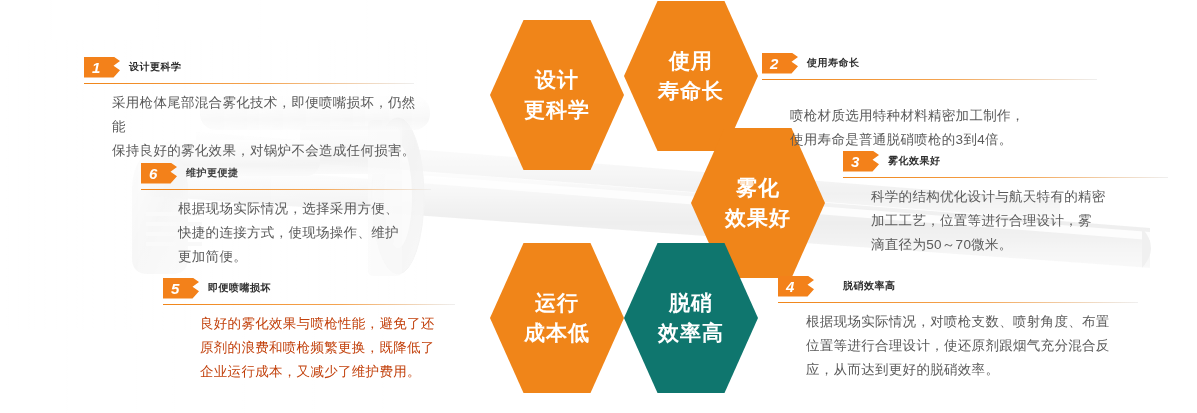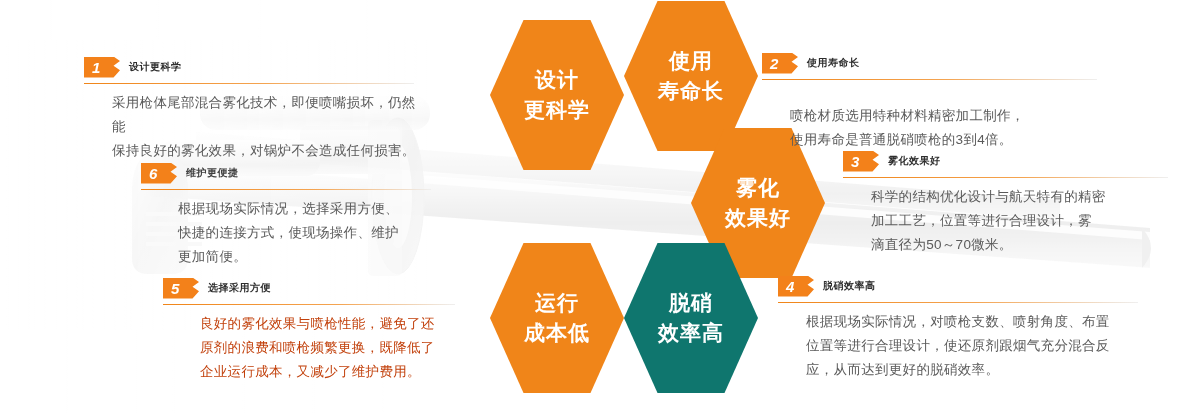--- a/index.html
+++ b/index.html
@@ -270,32 +270,32 @@
     </div>
     <div class="rule"></div>
     <div class="feat-body" style="color: rgb(90, 90, 90);">科学的结构优化设计与航天特有的精密
 加工工艺，位置等进行合理设计，雾
 滴直径为50～70微米。</div>
   </div>
 
   <div class="feat" id="feat-4">
     <div class="feat-head">
       <div class="badge" style="background: rgb(243, 129, 26);">4</div>
-      <div class="feat-title" style="color: rgb(46, 46, 46);">脱硝效率高</div>
+      <div class="feat-title" style="color: rgb(46, 46, 46); margin-left: 20px;">脱硝效率高</div>
     </div>
     <div class="rule"></div>
     <div class="feat-body" style="color: rgb(90, 90, 90);">根据现场实际情况，对喷枪支数、喷射角度、布置
 位置等进行合理设计，使还原剂跟烟气充分混合反
 应，从而达到更好的脱硝效率。</div>
   </div>
 
   <div class="feat" id="feat-5">
     <div class="feat-head">
       <div class="badge" style="background: rgb(243, 129, 26);">5</div>
-      <div class="feat-title" style="color: rgb(46, 46, 46);">选择采用方便</div>
+      <div class="feat-title" style="color: rgb(46, 46, 46);">即便喷嘴损坏</div>
     </div>
     <div class="rule rule-rev"></div>
     <div class="feat-body" style="color: #c2410c;">良好的雾化效果与喷枪性能，避免了还
 原剂的浪费和喷枪频繁更换，既降低了
 企业运行成本，又减少了维护费用。</div>
   </div>
 
   <div class="feat" id="feat-6">
     <div class="feat-head">
       <div class="badge" style="background: rgb(243, 129, 26);">6</div>

